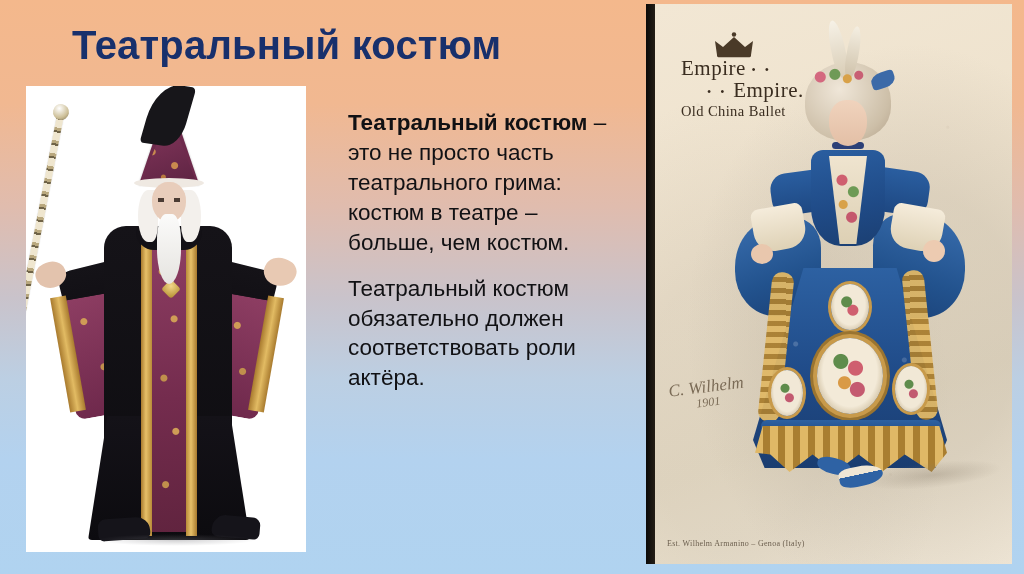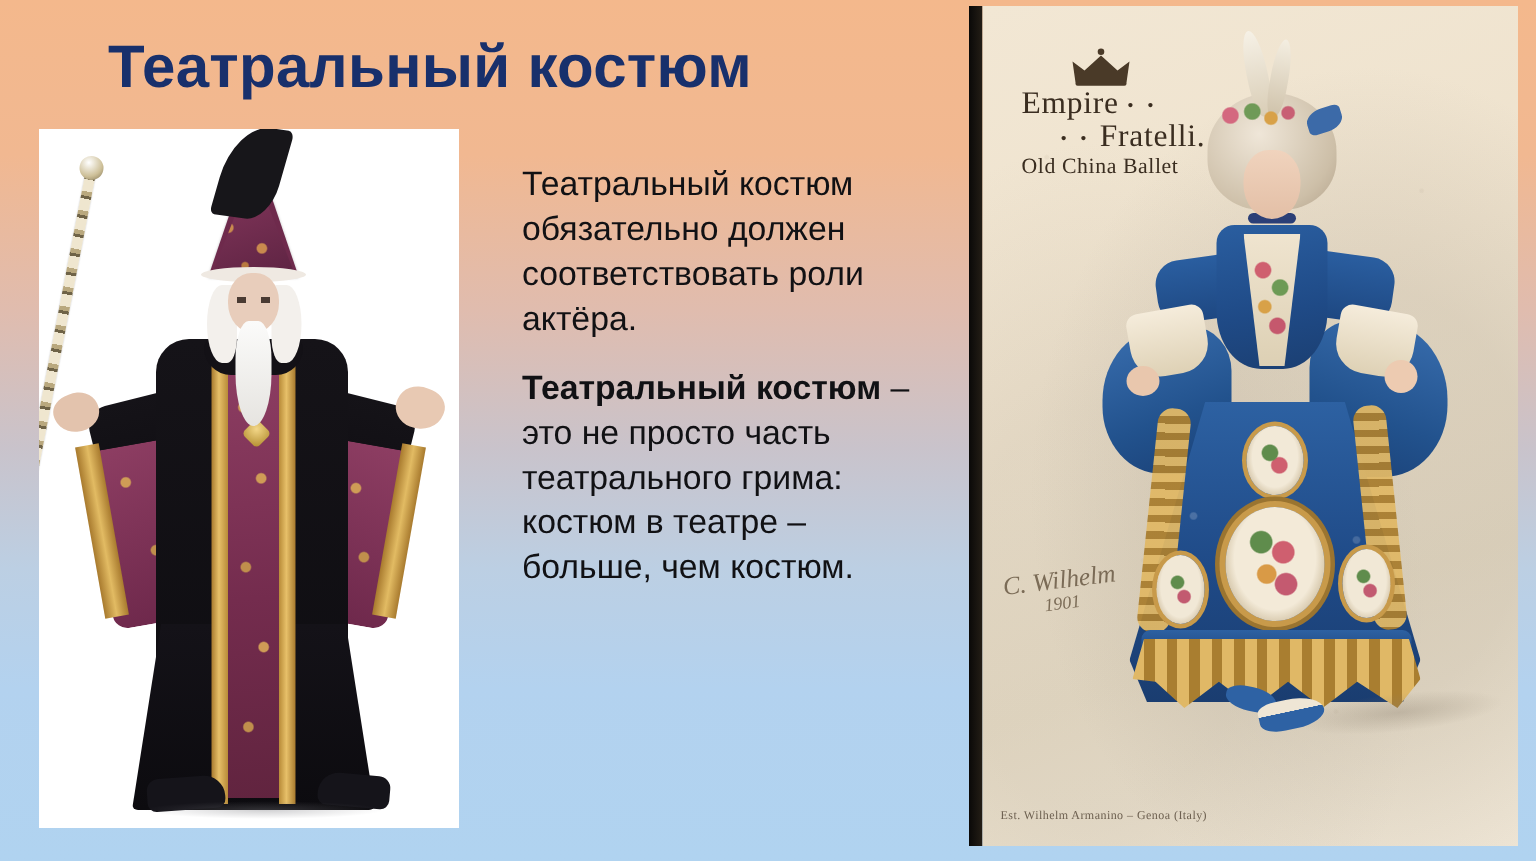--- a/index.html
+++ b/index.html
@@ -436,43 +436,43 @@
         <div class="beard"></div>
 
         <div class="boot-l"></div>
         <div class="boot-r"></div>
         <div class="shadow"></div>
       </div>
     </div>
   </div>
 
   <div class="body-text">
+    <p><b>Театральный костюм</b><span> – это не просто часть театрального грима: костюм в театре – больше, чем костюм.</span></p>
     <p>Театральный костюм обязательно должен соответствовать роли актёра.</p>
-    <p><b>Театральный костюм</b><span> – это не просто часть театрального грима: костюм в театре – больше, чем костюм.</span></p>
   </div>
 
   <div class="poster-wrap">
     <div class="poster-edge"></div>
     <div class="poster">
       <div class="grain"></div>
 
       <svg class="crown" viewBox="0 0 42 26">
         <circle cx="21" cy="2.5" r="2.2" fill="#4a3a28"></circle>
         <path d="M4 23 L2 9 L10 15 L21 5 L32 15 L40 9 L38 23 Z" fill="#4a3a28"></path>
         <rect x="4" y="22" width="34" height="3.2" rx="1.4" fill="#4a3a28"></rect>
       </svg>
 
       <div class="poster-brand">
         <div class="brand-l1">
           <span>Empire</span>
           <span class="brand-dots">• •</span>
         </div>
         <div class="brand-l2">
           <span class="brand-dots">• •</span>
-          <span>Fratelli.</span>
+          <span>Empire.</span>
         </div>
         <div class="brand-l3">Old China Ballet</div>
       </div>
 
       <div class="ballet">
         <div class="pannier-l"></div>
         <div class="pannier-r"></div>
 
         <div class="arm-l"></div>
         <div class="arm-r"></div>

